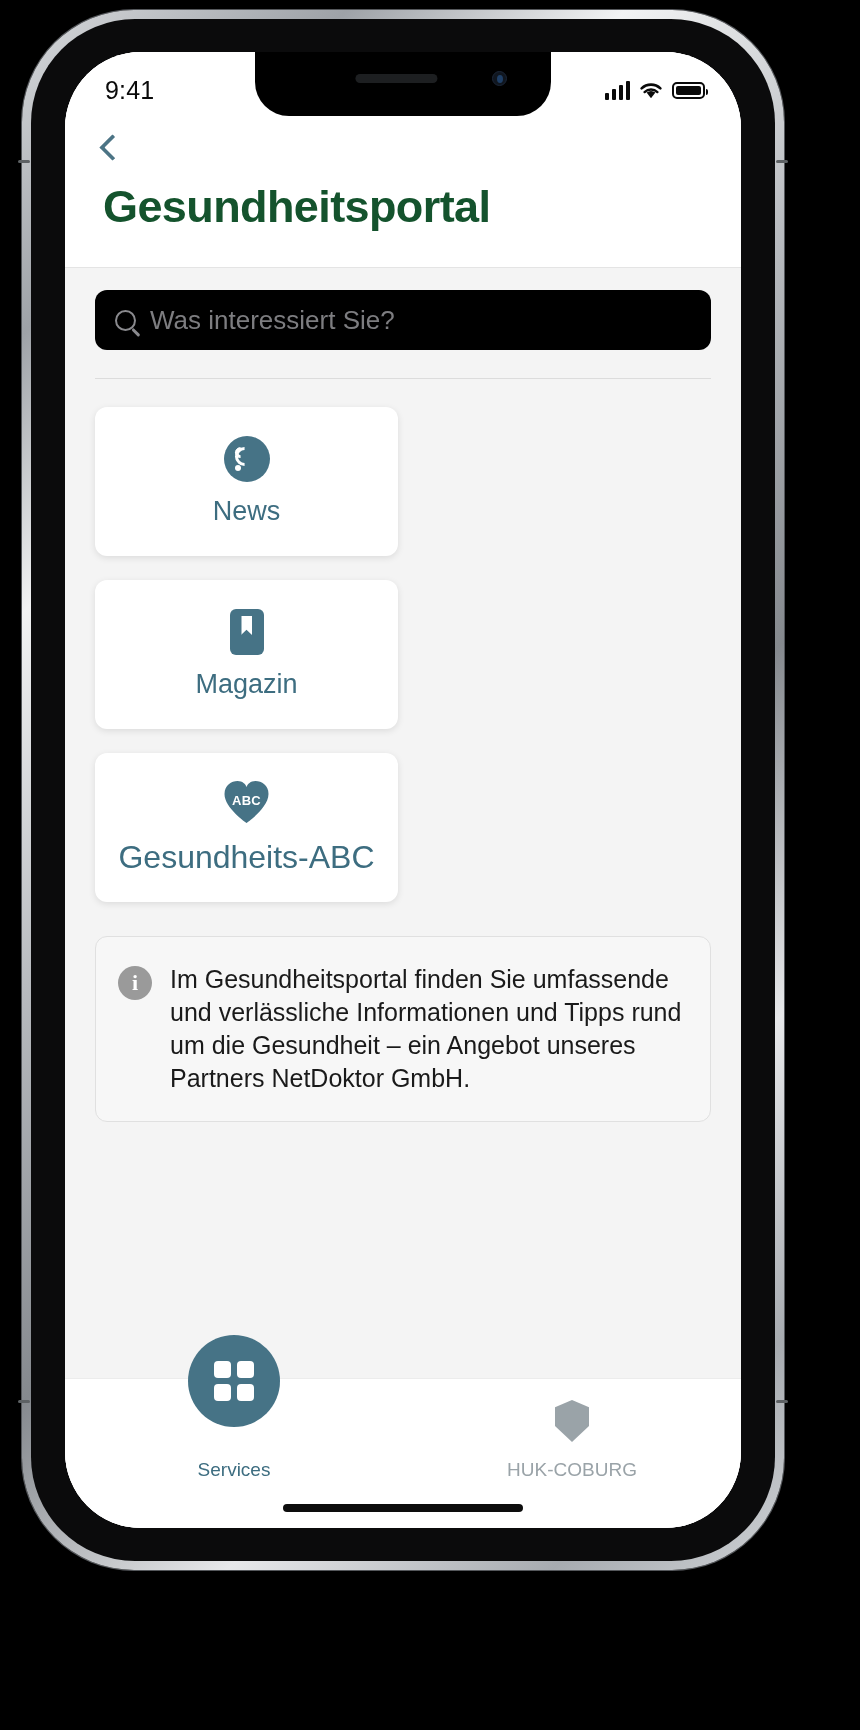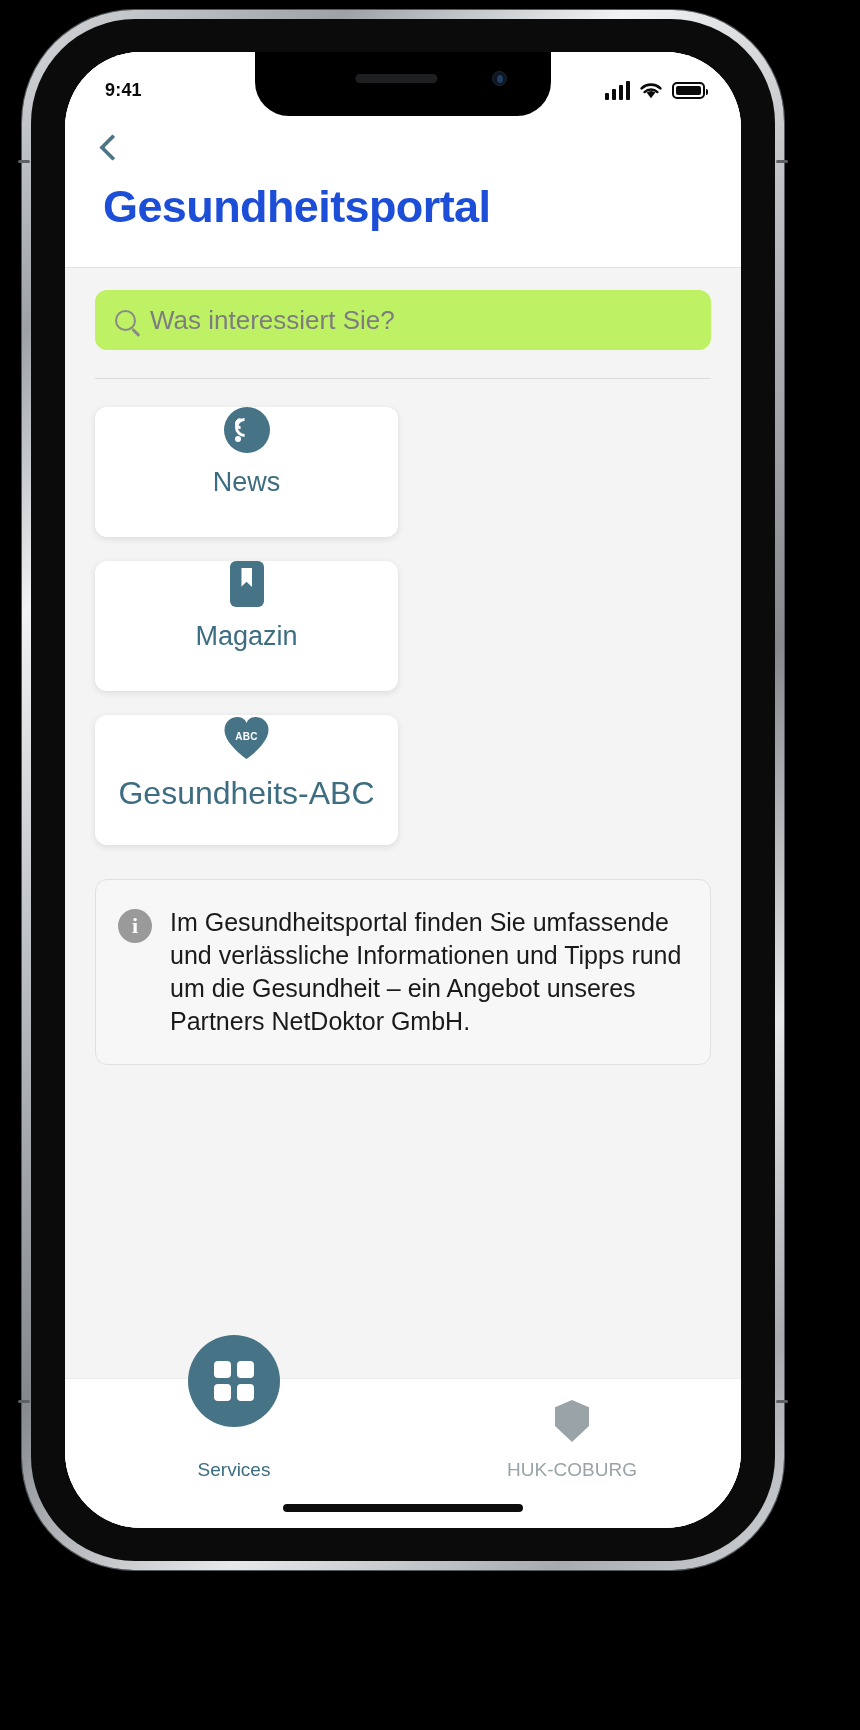--- a/index.html
+++ b/index.html
@@ -93,22 +93,22 @@
   .statusbar {
     position: absolute;
     top: 0; left: 0; right: 0;
     height: 64px;
     display: flex; align-items: center;
     justify-content: space-between;
     padding: 12px 36px 0 40px;
     z-index: 20;
   }
   .status-time {
-    font-size: 18px;
-    font-weight: bold;
+    font-size: 25px;
+    font-weight: normal;
     color: #0a0a0a;
     letter-spacing: .2px;
     text-align: center;
   }
   .status-right { display: flex; align-items: center; gap: 8px; }
   .sig { display: flex; align-items: flex-end; gap: 2.5px; height: 19px; }
   .sig i { width: 4.5px; background: #0a0a0a; border-radius: 1px; display: block; }
   .sig i:nth-child(1){ height: 7px; }
   .sig i:nth-child(2){ height: 11px; }
   .sig i:nth-child(3){ height: 15px; }
@@ -147,37 +147,37 @@
   .chev {
     width: 19px; height: 19px;
     border-left: 4px solid #4c7485;
     border-bottom: 4px solid #4c7485;
     transform: rotate(45deg);
     border-radius: 1px;
   }
   .page-title {
     font-size: 45px;
     font-weight: bold;
-    color: #1d4ed8;
+    color: #14532d;
     padding: 18px 0 34px 38px;
     letter-spacing: -0.6px;
   }
 
   .scroll-area {
     flex: 1 1 auto;
     background: #f4f4f4;
     border-top: 1px solid #e4e4e4;
     overflow: hidden;
     position: relative;
   }
 
   .search-wrap { padding: 22px 30px 0 30px; }
   .search-box {
     height: 60px;
-    background: #bef264;
+    background: #000000;
     border-radius: 12px;
     display: flex;
     align-items: center;
     padding: 0 20px;
     gap: 14px;
     cursor: text;
   }
   .search-icon {
     width: 21px; height: 21px;
     border: 2.6px solid #8a8a8e;
@@ -205,28 +205,28 @@
 
   
   .tiles {
     display: flex;
     flex-wrap: wrap;
     gap: 24px;
     padding: 28px 30px 0 30px;
   }
   .tile {
     width: 303px;
-    height: 130px;
+    height: 149px;
     background: #ffffff;
     border-radius: 12px;
     box-shadow: 0 2px 7px rgba(0,0,0,0.10);
     display: flex;
     flex-direction: column;
     align-items: center;
-    justify-content: flex-start;
+    justify-content: center;
     gap: 14px;
     cursor: pointer;
   }
   .tile-ico { height: 46px; display:flex; align-items:center; justify-content:center; }
   .tile-label {
     font-size: 27px;
     color: #3d6d80;
     font-weight: 500;
   }
   .tile-label.wide { font-size: 32px; }
@@ -273,21 +273,21 @@
     position: relative;
     display:flex; align-items:center; justify-content:center;
   }
   .heart-abc .hshape {
     position:absolute; inset:0;
     background: #467386;
     clip-path: path("M23 43 C 23 43, 1 28, 1 14 C 1 5, 8 1, 14 1 C 19 1, 22 4, 23 7 C 24 4, 27 1, 32 1 C 38 1, 45 5, 45 14 C 45 28, 23 43, 23 43 Z");
   }
   .heart-abc span {
     position: relative;
-    font-size: 10px;
+    font-size: 13px;
     font-weight: bold;
     color: #ffffff;
     letter-spacing: .3px;
     margin-top: -4px;
   }
 
   
   .infobox {
     margin: 34px 30px 0 30px;
     background: #f7f7f7;

